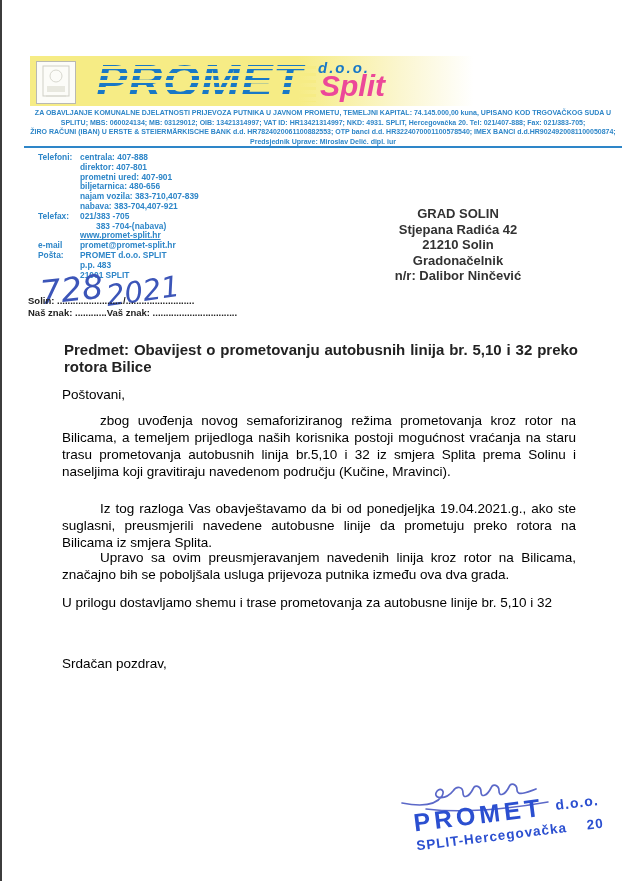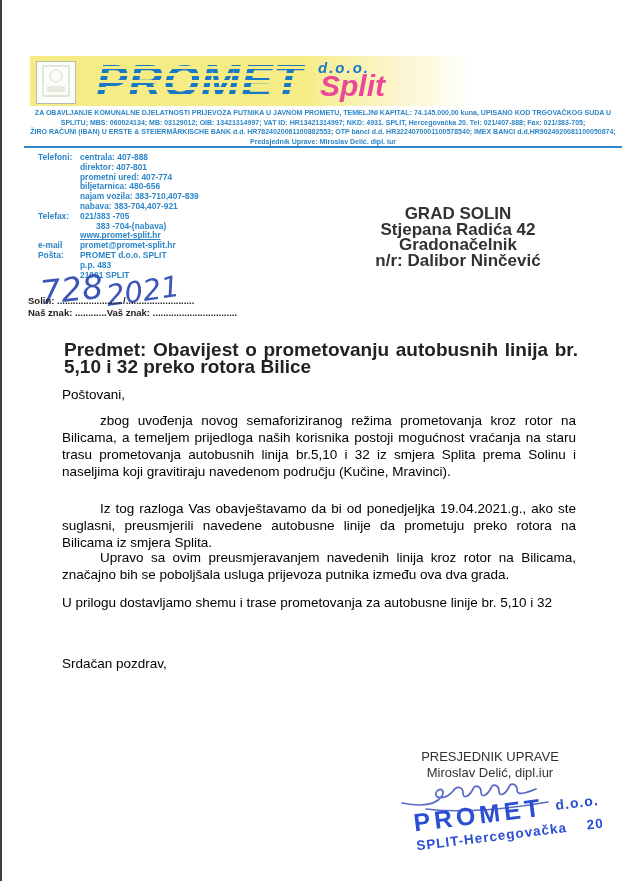--- a/index.html
+++ b/index.html
@@ -27,32 +27,32 @@
   
   .contacts{position:absolute;left:38px;top:153px;font-weight:700;font-size:8.4px;
             line-height:9.8px;color:#2e86c8;}
   .crow{display:flex;white-space:nowrap;}
   .clabel{width:42px;flex:none;}
   .cval.ind{padding-left:16px;}
   .cval.link{text-decoration:underline;}
 
   
   .recipient{position:absolute;left:336px;top:206px;width:244px;text-align:center;
-             font-weight:700;font-size:17px;line-height:15.5px;color:#323232;}
+             font-weight:700;font-size:13px;line-height:15.5px;color:#323232;}
 
   
   .refblock{position:absolute;left:28px;top:295px;font-weight:700;font-size:9.5px;
             line-height:12px;color:#222;}
   .hand{position:absolute;color:#3c55b8;font-family:"DejaVu Sans",sans-serif;font-style:italic;}
   .hand-number{left:40px;top:270px;font-size:33px;transform:rotate(-6deg);}
   .hand-year{left:106px;top:274px;font-size:29px;transform:rotate(-8deg);}
 
   
   .subject{position:absolute;left:64px;top:341px;width:514px;font-weight:700;
-           font-size:19px;line-height:17px;color:#222;text-align:justify;}
+           font-size:15px;line-height:17px;color:#222;text-align:justify;}
   .bpar{position:absolute;left:62px;width:514px;font-size:13.5px;line-height:17px;
         color:#000000;text-align:justify;}
   .greet{top:386px;}
   .p1{top:412px;text-indent:38px;}
   .p2{top:500px;text-indent:38px;}
   .p3{top:549px;text-indent:38px;}
   .p4{top:594px;}
   .closing{top:655px;}
 
   
@@ -97,21 +97,21 @@
     <div class="crow">
         <span class="clabel">Telefoni:</span>
         <span class="cval">centrala: 407-888</span>
       </div>
     <div class="crow">
         <span class="clabel"></span>
         <span class="cval">direktor: 407-801</span>
       </div>
     <div class="crow">
         <span class="clabel"></span>
-        <span class="cval">prometni ured: 407-774</span>
+        <span class="cval">prometni ured: 407-901</span>
       </div>
     <div class="crow">
         <span class="clabel"></span>
         <span class="cval">biljetarnica: 480-656</span>
       </div>
     <div class="crow">
         <span class="clabel"></span>
         <span class="cval">najam vozila: 383-710,407-839</span>
       </div>
     <div class="crow">
@@ -144,43 +144,40 @@
       </div>
     <div class="crow">
         <span class="clabel"></span>
         <span class="cval">21001 SPLIT</span>
       </div>
   </div>
 
   <div class="recipient">
     <div>GRAD SOLIN</div>
     <div>Stjepana Radića 42</div>
+    <div>21210 Solin</div>
     <div>Gradonačelnik</div>
     <div>n/r: Dalibor Ninčević</div>
   </div>
 
   <div class="hand hand-number">728</div>
   <div class="hand hand-year">2021</div>
   <div class="refblock">
     <div>Solin: ........................./..........................</div>
     <div>Naš znak: ............Vaš znak: ................................</div>
   </div>
 
   <div class="subject">Predmet: Obavijest o prometovanju autobusnih linija br. 5,10 i 32 preko rotora Bilice</div>
   <div class="bpar greet">Poštovani,</div>
   <div class="bpar p1">zbog uvođenja novog semaforiziranog režima prometovanja kroz rotor na Bilicama, a temeljem prijedloga naših korisnika postoji mogućnost vraćanja na staru trasu prometovanja autobusnih linija br.5,10 i 32 iz smjera Splita prema Solinu i naseljima koji gravitiraju navedenom području (Kučine, Mravinci).</div>
   <div class="bpar p2">Iz tog razloga Vas obavještavamo da bi od ponedjeljka 19.04.2021.g., ako ste suglasni, preusmjerili navedene autobusne linije da prometuju preko rotora na Bilicama iz smjera Splita.</div>
   <div class="bpar p3">Upravo sa ovim preusmjeravanjem navedenih linija kroz rotor na Bilicama, značajno bih se poboljšala usluga prijevoza putnika između ova dva grada.</div>
   <div class="bpar p4">U prilogu dostavljamo shemu i trase prometovanja za autobusne linije br. 5,10 i 32</div>
   <div class="bpar closing">Srdačan pozdrav,</div>
 
-  <div class="sigblock">
-    <div>PRESJEDNIK UPRAVE</div>
-    <div>Miroslav Delić, dipl.iur</div>
-  </div>
   <svg class="sig-svg" width="170" height="36" viewBox="0 0 170 36">
     <path d="M4,24 C24,28 38,26 44,17 C48,10 40,8 38,14 C36,20 48,21 55,12 C59,6 65,8 65,14 C65,20 71,18 75,10 C77,5 83,7 83,13 C83,19 89,17 93,9 C95,4 101,6 101,12 C101,18 107,16 111,8 C113,3 119,5 119,11 C119,17 128,14 138,10" stroke="#5b68c8" fill="none" stroke-width="1.7" stroke-linecap="round"></path>
     <path d="M28,30 C60,34 104,31 150,23" stroke="#5b68c8" fill="none" stroke-width="1.5" stroke-linecap="round"></path>
   </svg>
   <div class="stamp">
     <div class="stamp-l1">
       <span class="stamp-name">PROMET</span>
       <span class="stamp-doo">d.o.o.</span>
     </div>
     <div class="stamp-l2">

